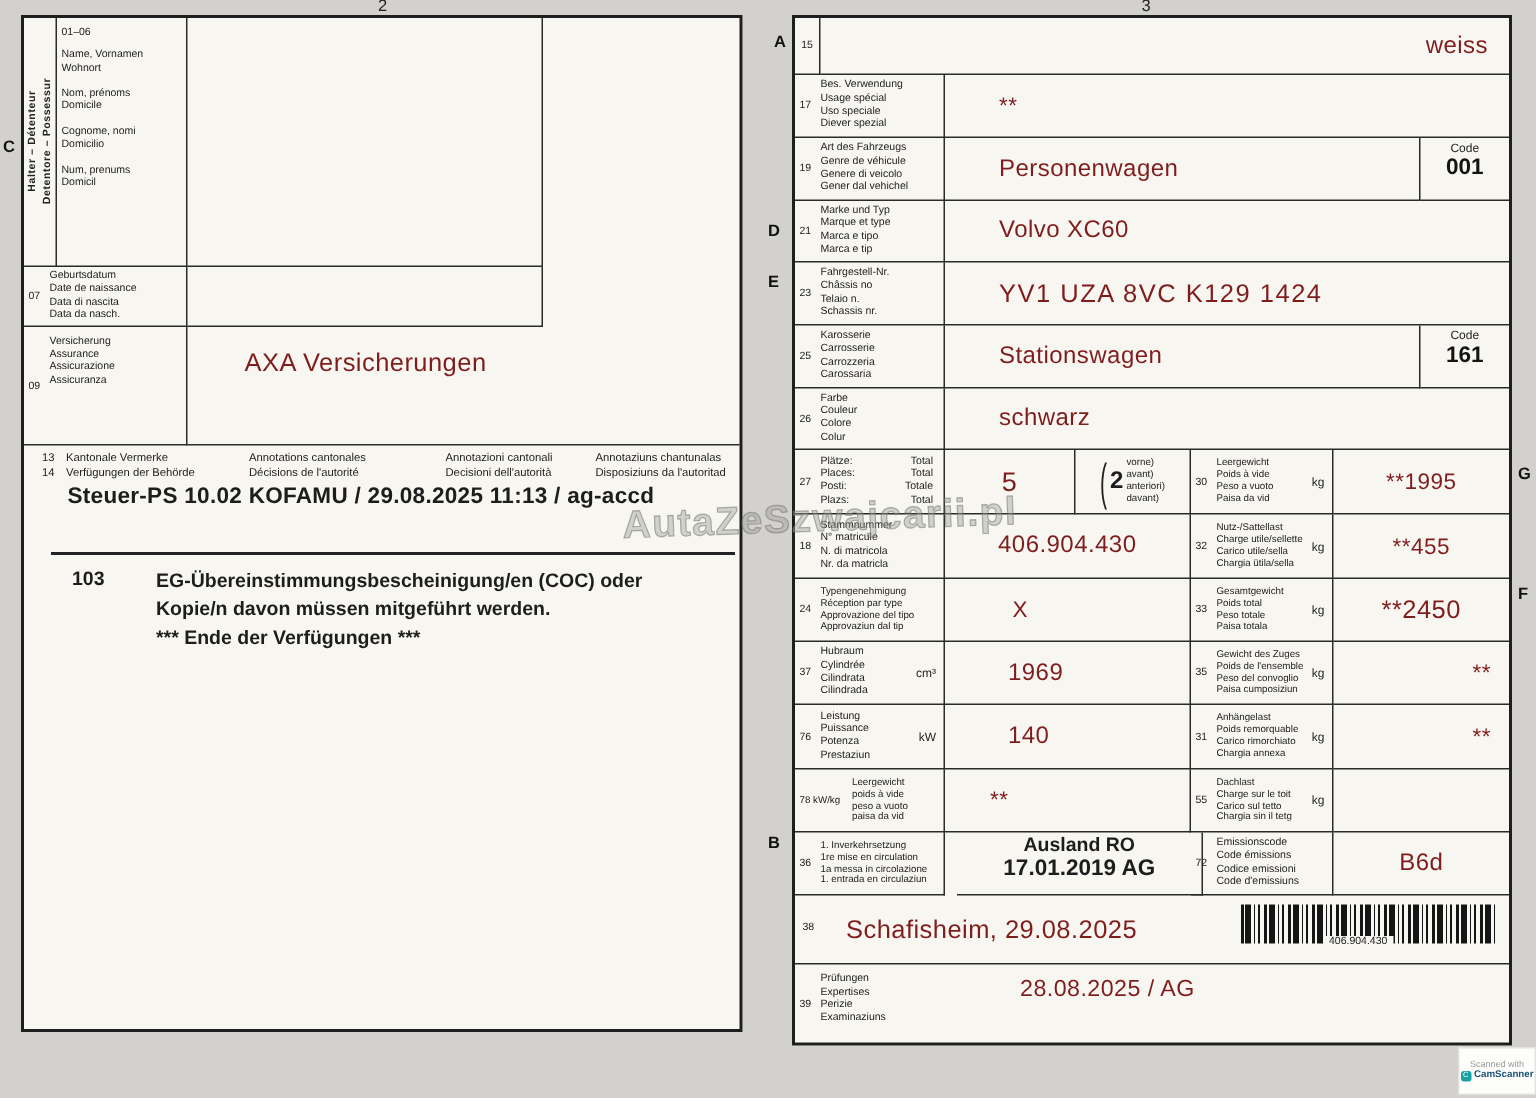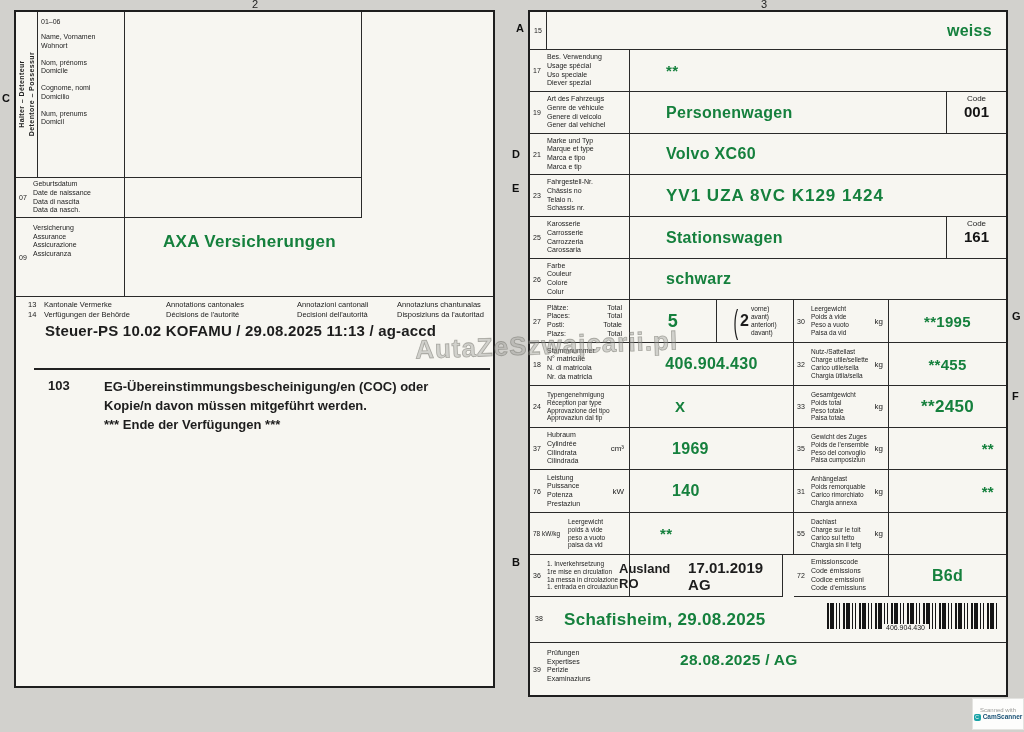--- a/index.html
+++ b/index.html
@@ -7,21 +7,21 @@
   .canvas{position:relative;width:1024px;height:732px;background:#d2d1cd;overflow:hidden}
   .page{position:absolute;background:#f7f6f1;border:2px solid #1e1e1e;box-sizing:border-box}
   .cell{position:absolute;box-sizing:border-box}
   .br{border-right:1.6px solid #2a2a2a}
   .bb{border-bottom:1.6px solid #2a2a2a}
   .lab{display:flex;gap:1px;padding:2px}
   .num{flex:none;width:13px;font-size:7px;display:flex;align-items:center;padding-left:1px;color:#222}
   .lines{flex:1;font-size:7px;line-height:1.22;align-self:center;color:#222}
   .pre{white-space:pre-line}
   .unit{flex:none;font-size:8px;align-self:center;padding-right:3px;color:#222}
-  .val{font-weight:bold;font-size:16px;letter-spacing:.3px;display:flex;align-items:center;color:#15803d}
+  .val{font-weight:normal;font-size:16px;letter-spacing:.3px;display:flex;align-items:center;color:#7f1d1d}
   .val.center{justify-content:center}
   .val.right{justify-content:flex-end}
   .pagenum{position:absolute;top:-2px;font-size:11px;color:#222}
   .letter{position:absolute;font-size:11px;font-weight:bold;color:#101010}
   .vtext{position:absolute;transform:rotate(-90deg);transform-origin:0 0;font-size:7px;font-weight:bold;
          letter-spacing:.4px;width:152px;text-align:center;color:#222;white-space:nowrap}
   .codecell{display:flex;flex-direction:column}
   .code-label{font-size:8px;text-align:center;padding-top:2px;color:#222}
   .code-val{font-size:15px;font-weight:bold;text-align:center;line-height:1.2;color:#141414}
   .remark-col{position:absolute;font-size:7.5px;line-height:1.35;color:#222}
@@ -349,21 +349,21 @@
       <div class="val center" style="font-size:15px;height:100%"></div>
     </div>
 
     <div class="cell lab br bb" style="left:0;top:543px;width:100px;height:42px">
       <span class="num">36</span>
       <span class="lines pre" style="font-size:6.5px">1. Inverkehrsetzung
 1re mise en circulation
 1a messa in circolazione
 1. entrada en circulaziun</span>
     </div>
-    <div class="cell br bb" style="left:89px;top:543px;width:164px;height:42px;display:flex;flex-direction:row;align-items:center;justify-content:flex-start">
+    <div class="cell br bb" style="left:108px;top:543px;width:164px;height:42px;display:flex;flex-direction:column;align-items:center;justify-content:flex-start">
       <span style="font-size:13px;font-weight:bold">Ausland RO</span>
       <span style="font-size:15px;font-weight:bold">17.01.2019 AG</span>
     </div>
     <div class="cell lab br bb" style="left:264px;top:543px;width:95px;height:42px">
       <span class="num">72</span>
       <span class="lines pre">Emissionscode
 Code émissions
 Codice emissioni
 Code d'emissiuns</span>
     </div>

